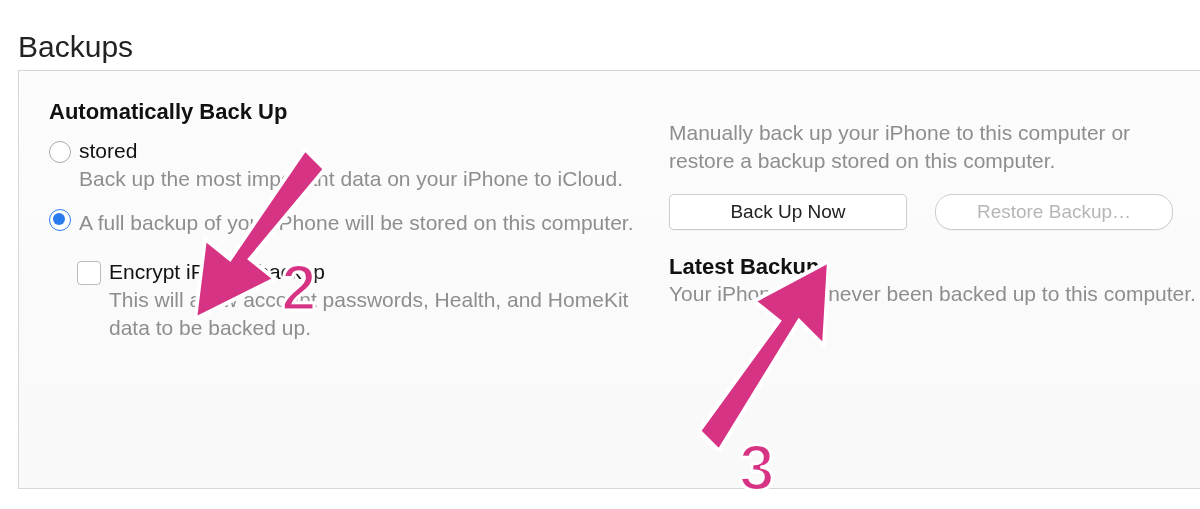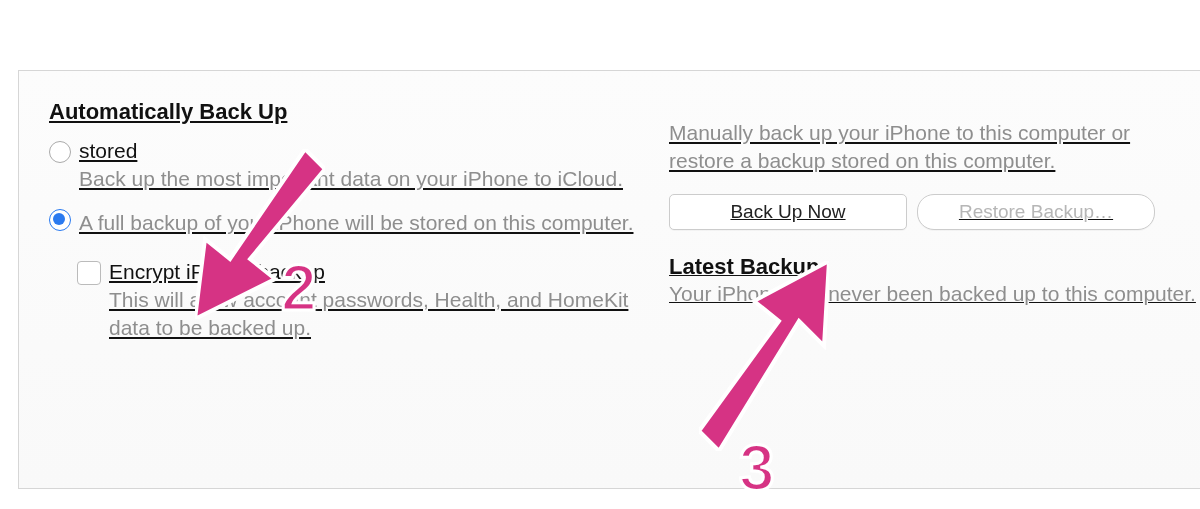--- a/index.html
+++ b/index.html
@@ -1,55 +1,56 @@
 <!DOCTYPE html>
 <html><head>
 <meta charset="utf-8">
 <style>
   html,body{margin:0;padding:0;background:#fff;font-family:-apple-system,Helvetica,Arial,sans-serif;color:#111;}
   .page{width:1200px;height:509px;position:relative;overflow:hidden;}
   .section-title{font-size:30px;font-weight:400;color:#222;padding:30px 0 10px 18px;}
-  .panel{position:absolute;left:18px;top:70px;right:0;bottom:20px;border:1px solid #d6d6d6;border-right:none;background:linear-gradient(#fcfcfc,#f9f9f9);padding:28px 0 12px 30px;box-sizing:border-box;text-decoration:underline;}
+  .panel{position:absolute;left:18px;top:70px;right:0;bottom:20px;border:1px solid #d6d6d6;border-right:none;background:linear-gradient(#fcfcfc,#f9f9f9);padding:28px 0 12px 30px;box-sizing:border-box;}
   .cols{display:flex;}
   .left{width:590px;}
   .right{flex:1;padding-left:30px;}
   .h{font-size:22px;font-weight:700;color:#111;}
   .opt{display:flex;align-items:flex-start;margin-top:14px;}
   .radio{flex:0 0 20px;width:20px;height:20px;border-radius:50%;border:1px solid #aaa;background:#fff;margin-top:2px;position:relative;}
   .radio.sel{border-color:#2a7af0;}
   .radio.sel::after{content:"";position:absolute;left:3px;top:3px;width:12px;height:12px;border-radius:50%;background:#2a7af0;}
   .opt-body{padding-left:8px;}
   .opt-label{font-size:21px;color:#111;}
   .desc{font-size:21px;color:#8e8e8e;line-height:1.35;margin-top:2px;}
   .check-row{display:flex;align-items:flex-start;margin-top:22px;margin-left:28px;}
   .check{flex:0 0 22px;width:22px;height:22px;border:1px solid #bbb;border-radius:4px;background:#fff;margin-top:1px;}
   .check-body{padding-left:8px;max-width:520px;}
   .check-label{font-size:21px;color:#111;}
   .btn{display:inline-block;background:#fff;border:1px solid #ccc;border-radius:5px;font-size:19px;color:#222;padding:6px 18px;line-height:1.2;box-shadow:0 1px 0 rgba(0,0,0,.03);}
   .btn.disabled{color:#b6b6b6;border-radius:17px;}
-  .btn-row{display:flex;gap:10px;margin-top:18px;}
+  .btn-row{display:flex;gap:28px;margin-top:18px;}
   .btn-row .btn{width:200px;text-align:center;}
   .sub-btn{margin-top:14px;margin-left:56px;}
   .latest{margin-top:24px;}
   .latest .lbl{font-size:22px;font-weight:700;}
 
   
   .arrow{position:absolute;pointer-events:none;}
   .arrow-a{left:176px;top:78px;width:130px;height:170px;}
   .arrow-b{left:680px;top:190px;width:130px;height:190px;}
   .num{position:absolute;font-size:64px;font-weight:800;color:#d63384;-webkit-text-stroke:3px #fff;text-shadow:0 0 4px rgba(255,255,255,.9);pointer-events:none;}
   .num2{left:262px;top:180px;}
   .num3{left:720px;top:360px;}
   svg .shaft{fill:#d63384;stroke:#fff;stroke-width:4;}
 
 </style>
 </head>
 <body>
 
 <div class="page">
+  <div class="section-title">Backups</div>
 
   <div class="panel">
     <div class="cols">
 
       <div class="left">
         <div class="h">Automatically Back Up</div>
 
         <div class="opt">
           <div class="radio"></div>
           <div class="opt-body">

